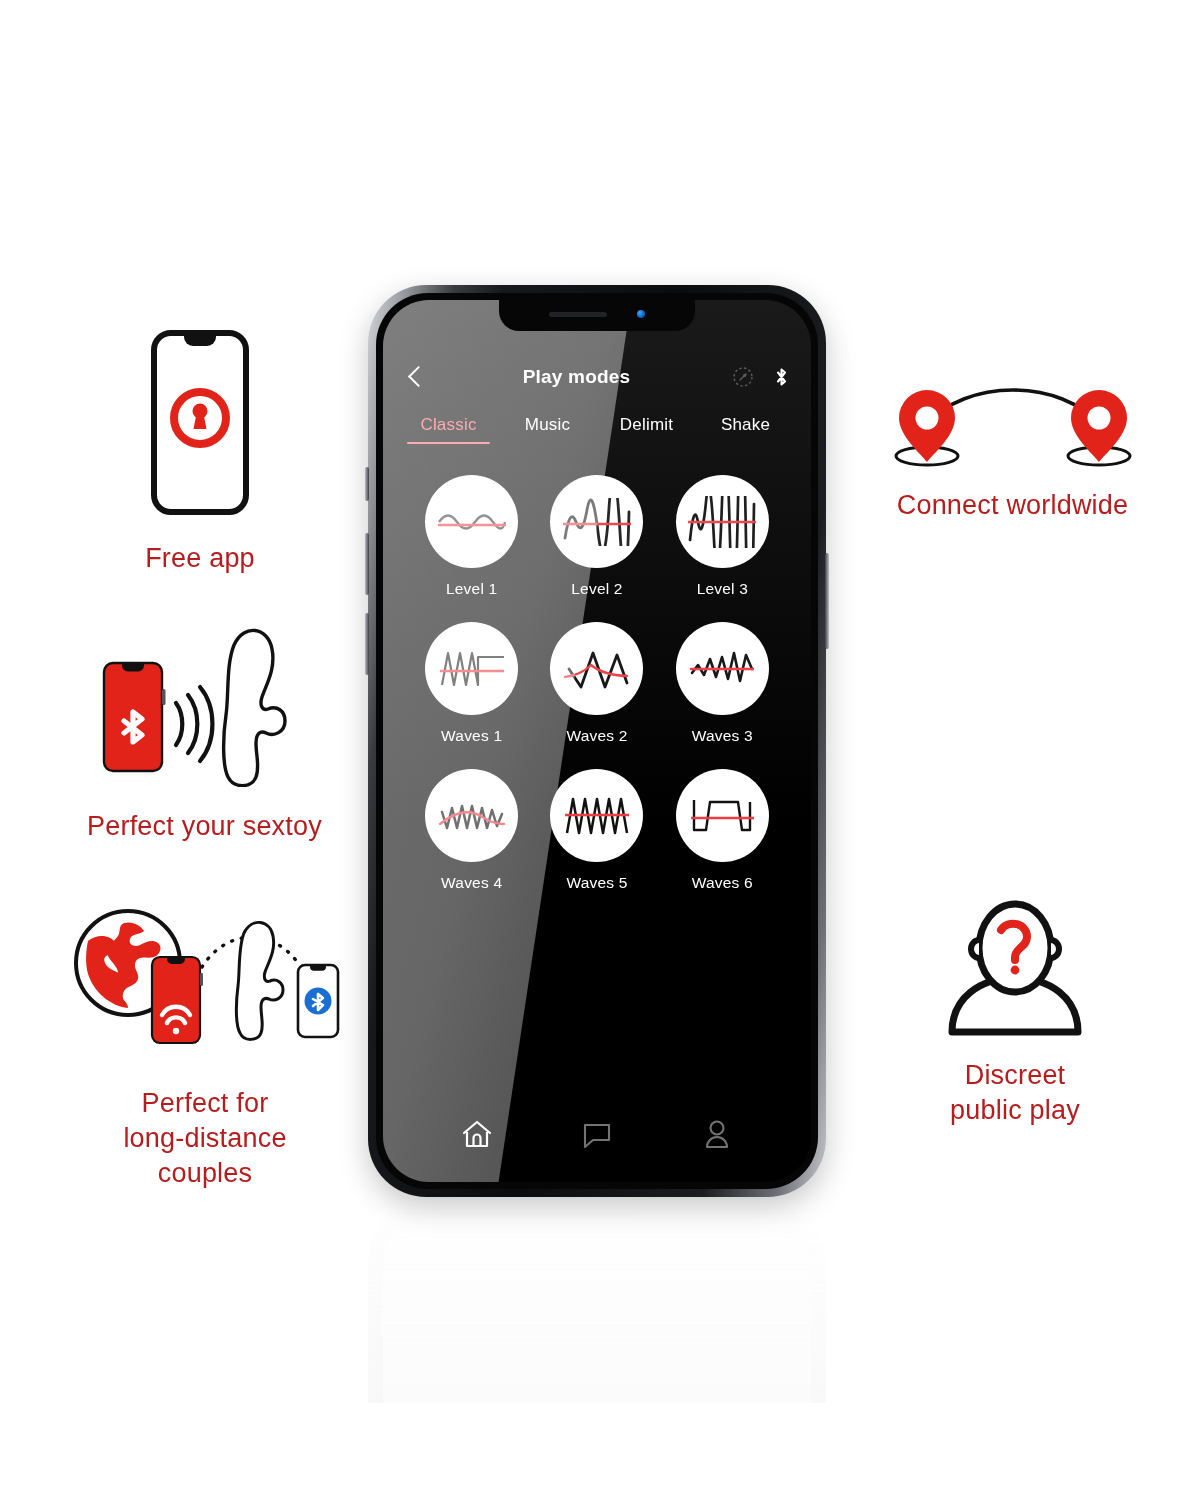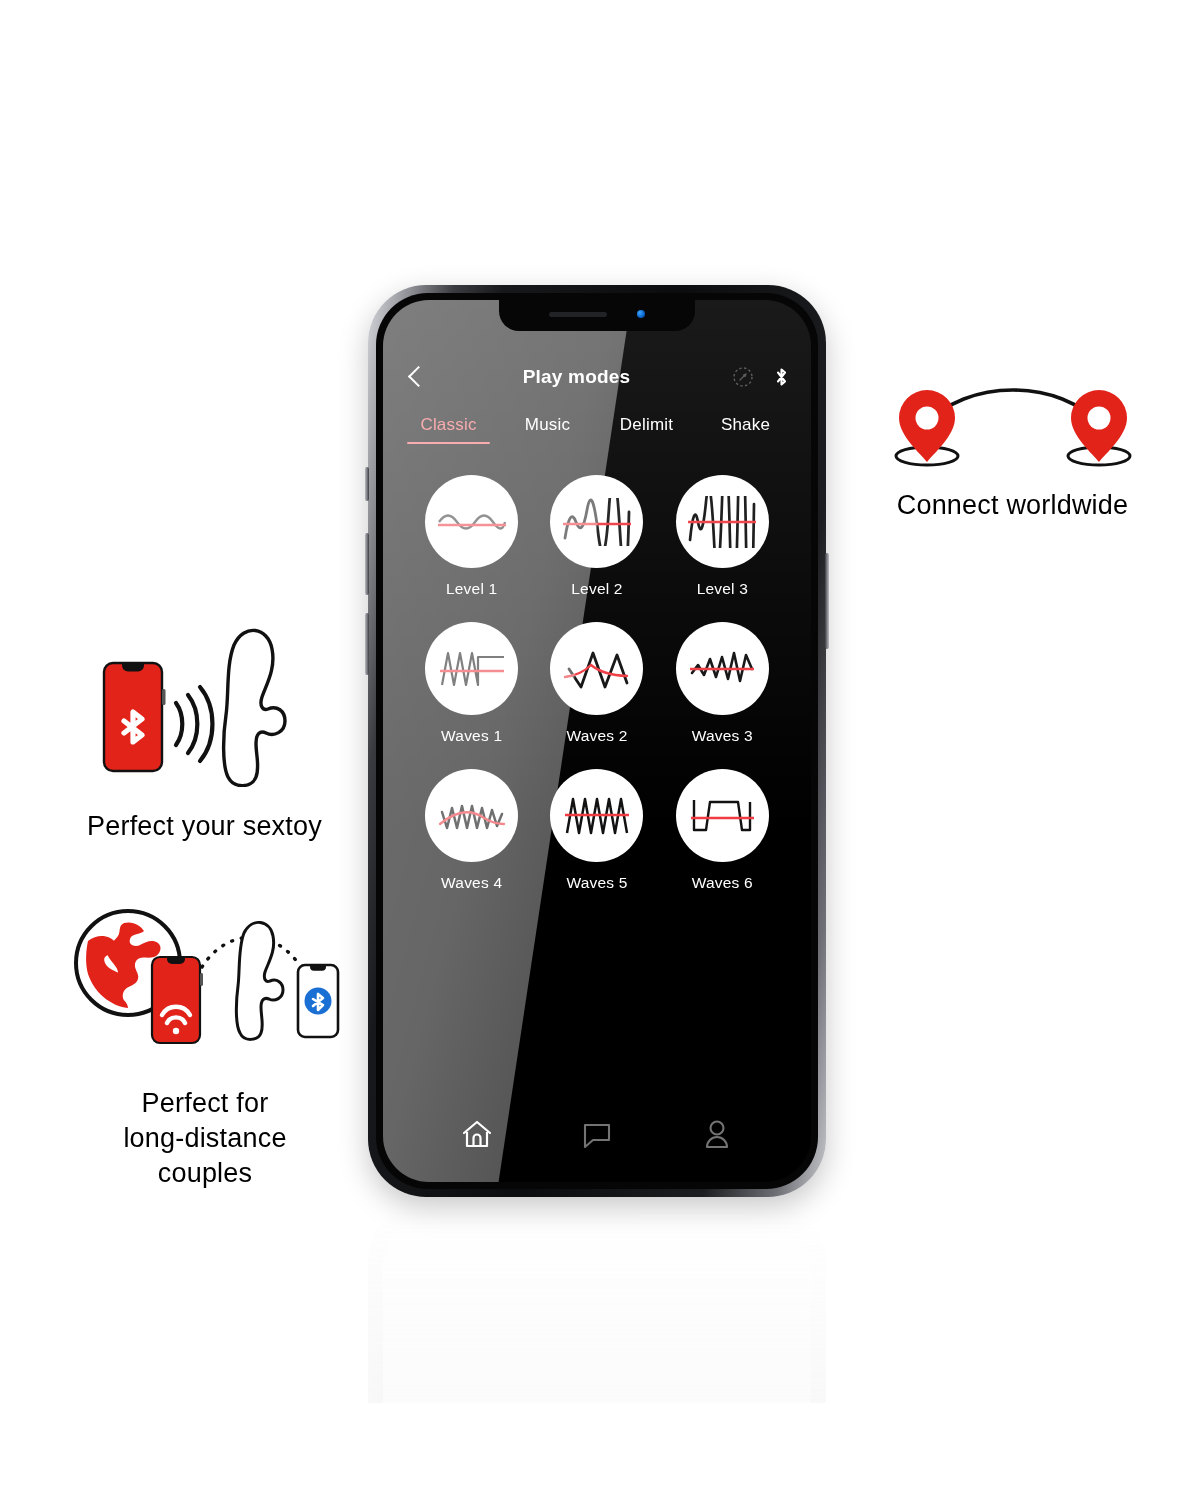--- a/index.html
+++ b/index.html
@@ -13,21 +13,21 @@
 
   
   .feature {
     position: absolute;
     display: flex; flex-direction: column;
     align-items: center;
     text-align: center;
   }
   .feature .art { display: flex; align-items: center; justify-content: center; }
   .feature .cap {
-    color: #000000;
+    color: #b91c1c;
     font-size: 27px;
     line-height: 1.3;
     font-weight: 400;
     letter-spacing: 0.2px;
     white-space: pre-line;
   }
 
   
   #feat-free-app      { left: 95px;  top: 330px; width: 210px; }
   #feat-free-app .cap { margin-top: 26px; }
@@ -184,20 +184,32 @@
     width: 428px; height: 370px;
     border-radius: 46px;
     background: linear-gradient(180deg,#f3f3f4,#e3e3e5);
   }
 </style>
 </head>
 <body>
 
 <div class="page">
 
+  <div class="feature" id="feat-free-app">
+    <div class="art">
+      <svg width="98" height="185" viewBox="0 0 98 185">
+        <rect x="3" y="3" width="92" height="179" rx="17" ry="17" fill="#fff" stroke="#111" stroke-width="6"></rect>
+        <path d="M33 3 h32 a0 0 0 0 1 0 0 v4 a9 9 0 0 1 -9 9 h-14 a9 9 0 0 1 -9 -9 v-4 z" fill="#111"></path>
+        <circle cx="49" cy="88" r="26" fill="none" stroke="#e2231a" stroke-width="8"></circle>
+        <circle cx="49" cy="81" r="7.5" fill="#e2231a"></circle>
+        <path d="M45 86 h8 l2.5 13 h-13 z" fill="#e2231a"></path>
+      </svg>
+    </div>
+    <div class="cap">Free app</div>
+  </div>
 
   <div class="feature" id="feat-control">
     <div class="art">
       <svg width="234" height="172" viewBox="0 0 234 172">
 
         <rect x="16" y="48" width="58" height="108" rx="9" ry="9" fill="#e2231a" stroke="#111" stroke-width="2.4"></rect>
         <path d="M34 48 h22 v2.5 a6 6 0 0 1 -6 6 h-10 a6 6 0 0 1 -6 -6 z" fill="#111"></path>
         <rect x="74" y="74" width="3.5" height="16" rx="1.6" fill="#555"></rect>
 
         <g stroke="#fff" stroke-width="5.2" fill="none" stroke-linecap="round" stroke-linejoin="round">
@@ -267,20 +279,34 @@
         <path d="M40 8 a28 28 0 0 1 28 28 c0 18 -22 36 -28 44 c-6 -8 -28 -26 -28 -44 a28 28 0 0 1 28 -28 z" fill="#e2231a"></path>
         <circle cx="40" cy="36" r="11.5" fill="#fff"></circle>
         <path d="M212 8 a28 28 0 0 1 28 28 c0 18 -22 36 -28 44 c-6 -8 -28 -26 -28 -44 a28 28 0 0 1 28 -28 z" fill="#e2231a"></path>
         <circle cx="212" cy="36" r="11.5" fill="#fff"></circle>
       </svg>
     </div>
     <div class="cap">Connect worldwide</div>
   </div>
 
 
+  <div class="feature" id="feat-discreet">
+    <div class="art">
+      <svg width="142" height="136" viewBox="0 0 142 136">
+        <path d="M8 132 c0 -34 28 -54 63 -54 c35 0 63 20 63 54 z" fill="#fff" stroke="#111" stroke-width="7" stroke-linejoin="round"></path>
+        <ellipse cx="71" cy="48" rx="36" ry="44" fill="#fff" stroke="#111" stroke-width="7"></ellipse>
+        <path d="M35 40 a8 9 0 0 0 0 18" fill="#fff" stroke="#111" stroke-width="6"></path>
+        <path d="M107 40 a8 9 0 0 1 0 18" fill="#fff" stroke="#111" stroke-width="6"></path>
+        <path d="M57 30 a14 13 0 0 1 26 7 c0 10 -12 11 -12 20 v3" fill="none" stroke="#e2231a" stroke-width="8" stroke-linecap="round"></path>
+        <circle cx="71" cy="70" r="4.4" fill="#e2231a"></circle>
+      </svg>
+    </div>
+    <div class="cap">Discreet
+public play</div>
+  </div>
 
   <div class="phone-wrap">
     <div class="phone-body">
       <div class="btn-side btn-mute"></div>
       <div class="btn-side btn-volup"></div>
       <div class="btn-side btn-voldn"></div>
       <div class="btn-side btn-power"></div>
 
       <div class="phone-inner">
         <div class="screen">

